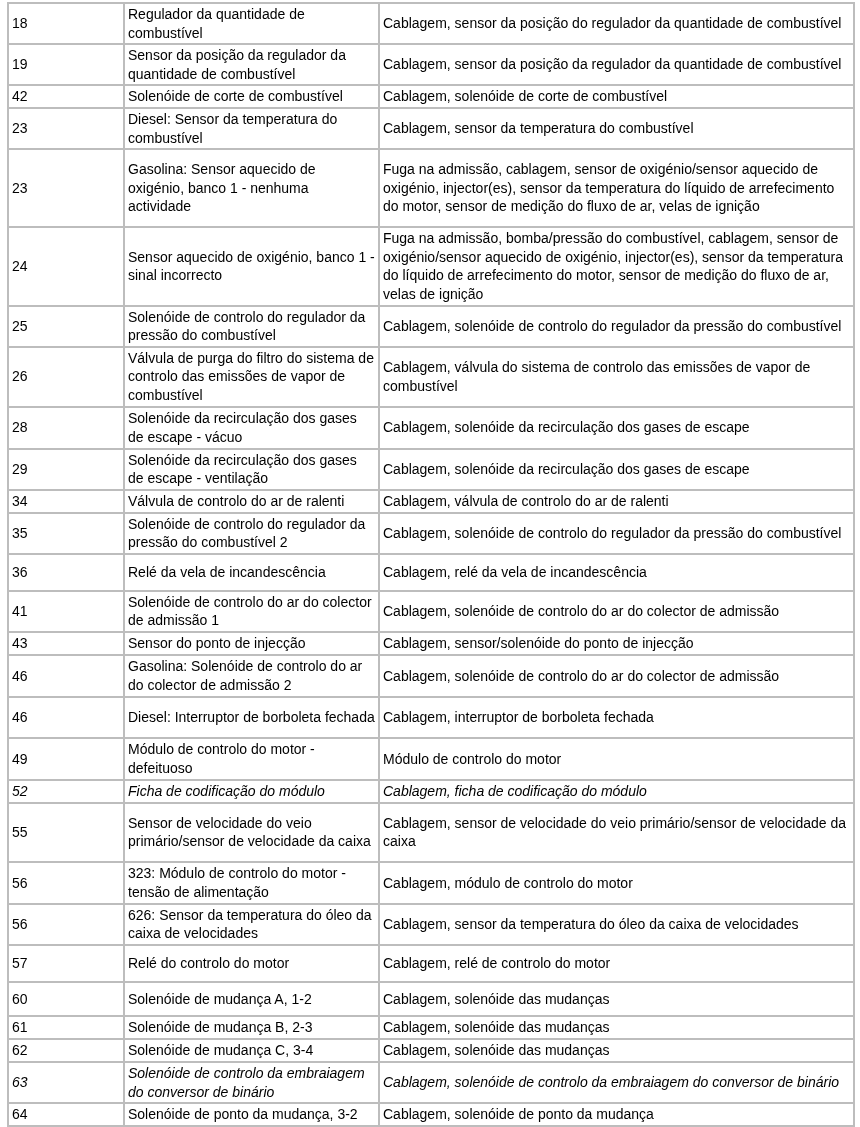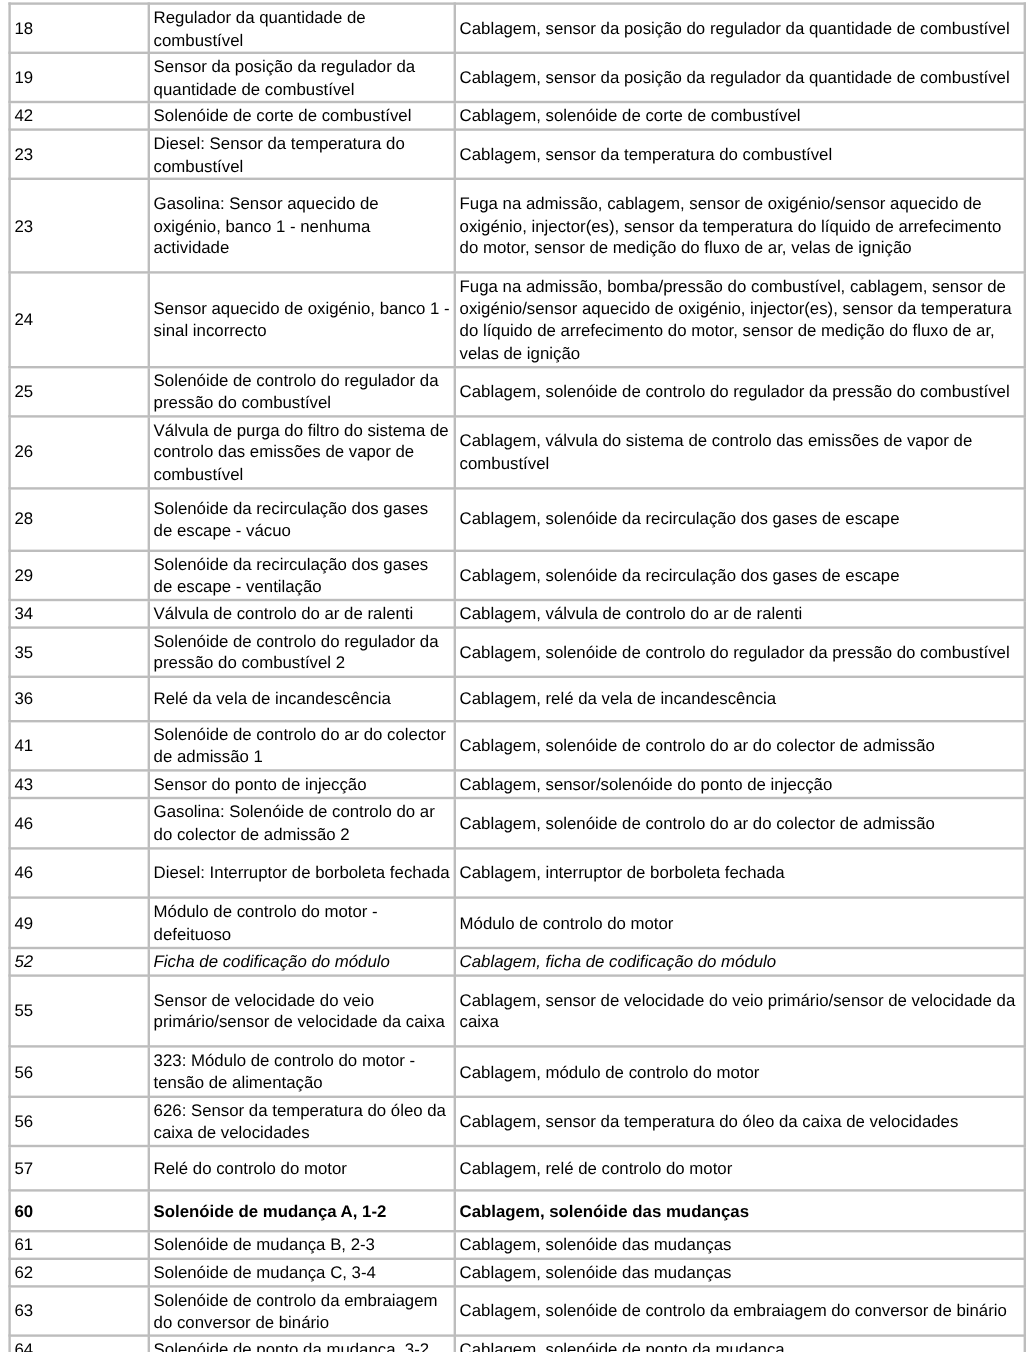--- a/index.html
+++ b/index.html
@@ -79,21 +79,21 @@
       <tr style="height: 41px;">
     <td>25</td>
     <td>Solenóide de controlo do regulador da pressão do combustível</td>
     <td>Cablagem, solenóide de controlo do regulador da pressão do combustível</td>
   </tr>
       <tr style="height: 60px;">
     <td>26</td>
     <td>Válvula de purga do filtro do sistema de controlo das emissões de vapor de combustível</td>
     <td>Cablagem, válvula do sistema de controlo das emissões de vapor de combustível</td>
   </tr>
-      <tr style="height: 52px;">
+      <tr style="height: 42px;">
     <td>28</td>
     <td>Solenóide da recirculação dos gases de escape - vácuo</td>
     <td>Cablagem, solenóide da recirculação dos gases de escape</td>
   </tr>
       <tr style="height: 41px;">
     <td>29</td>
     <td>Solenóide da recirculação dos gases de escape - ventilação</td>
     <td>Cablagem, solenóide da recirculação dos gases de escape</td>
   </tr>
       <tr style="height: 22px;">
@@ -154,36 +154,36 @@
       <tr style="height: 41px;">
     <td>56</td>
     <td>626: Sensor da temperatura do óleo da caixa de velocidades</td>
     <td>Cablagem, sensor da temperatura do óleo da caixa de velocidades</td>
   </tr>
       <tr style="height: 37px;">
     <td>57</td>
     <td>Relé do controlo do motor</td>
     <td>Cablagem, relé de controlo do motor</td>
   </tr>
-      <tr style="height: 34px; font-weight: bold;">
+      <tr style="height: 34px;">
     <td>60</td>
     <td>Solenóide de mudança A, 1-2</td>
     <td>Cablagem, solenóide das mudanças</td>
   </tr>
       <tr style="height: 23px;">
     <td>61</td>
     <td>Solenóide de mudança B, 2-3</td>
     <td>Cablagem, solenóide das mudanças</td>
   </tr>
       <tr style="height: 23px;">
     <td>62</td>
     <td>Solenóide de mudança C, 3-4</td>
     <td>Cablagem, solenóide das mudanças</td>
   </tr>
-      <tr style="height: 41px;">
+      <tr style="height: 41px; font-style: italic;">
     <td>63</td>
     <td>Solenóide de controlo da embraiagem do conversor de binário</td>
     <td>Cablagem, solenóide de controlo da embraiagem do conversor de binário</td>
   </tr>
       <tr style="height: 23px;">
     <td>64</td>
     <td>Solenóide de ponto da mudança, 3-2</td>
     <td>Cablagem, solenóide de ponto da mudança</td>
   </tr>
       <tr style="height: 40px;">

